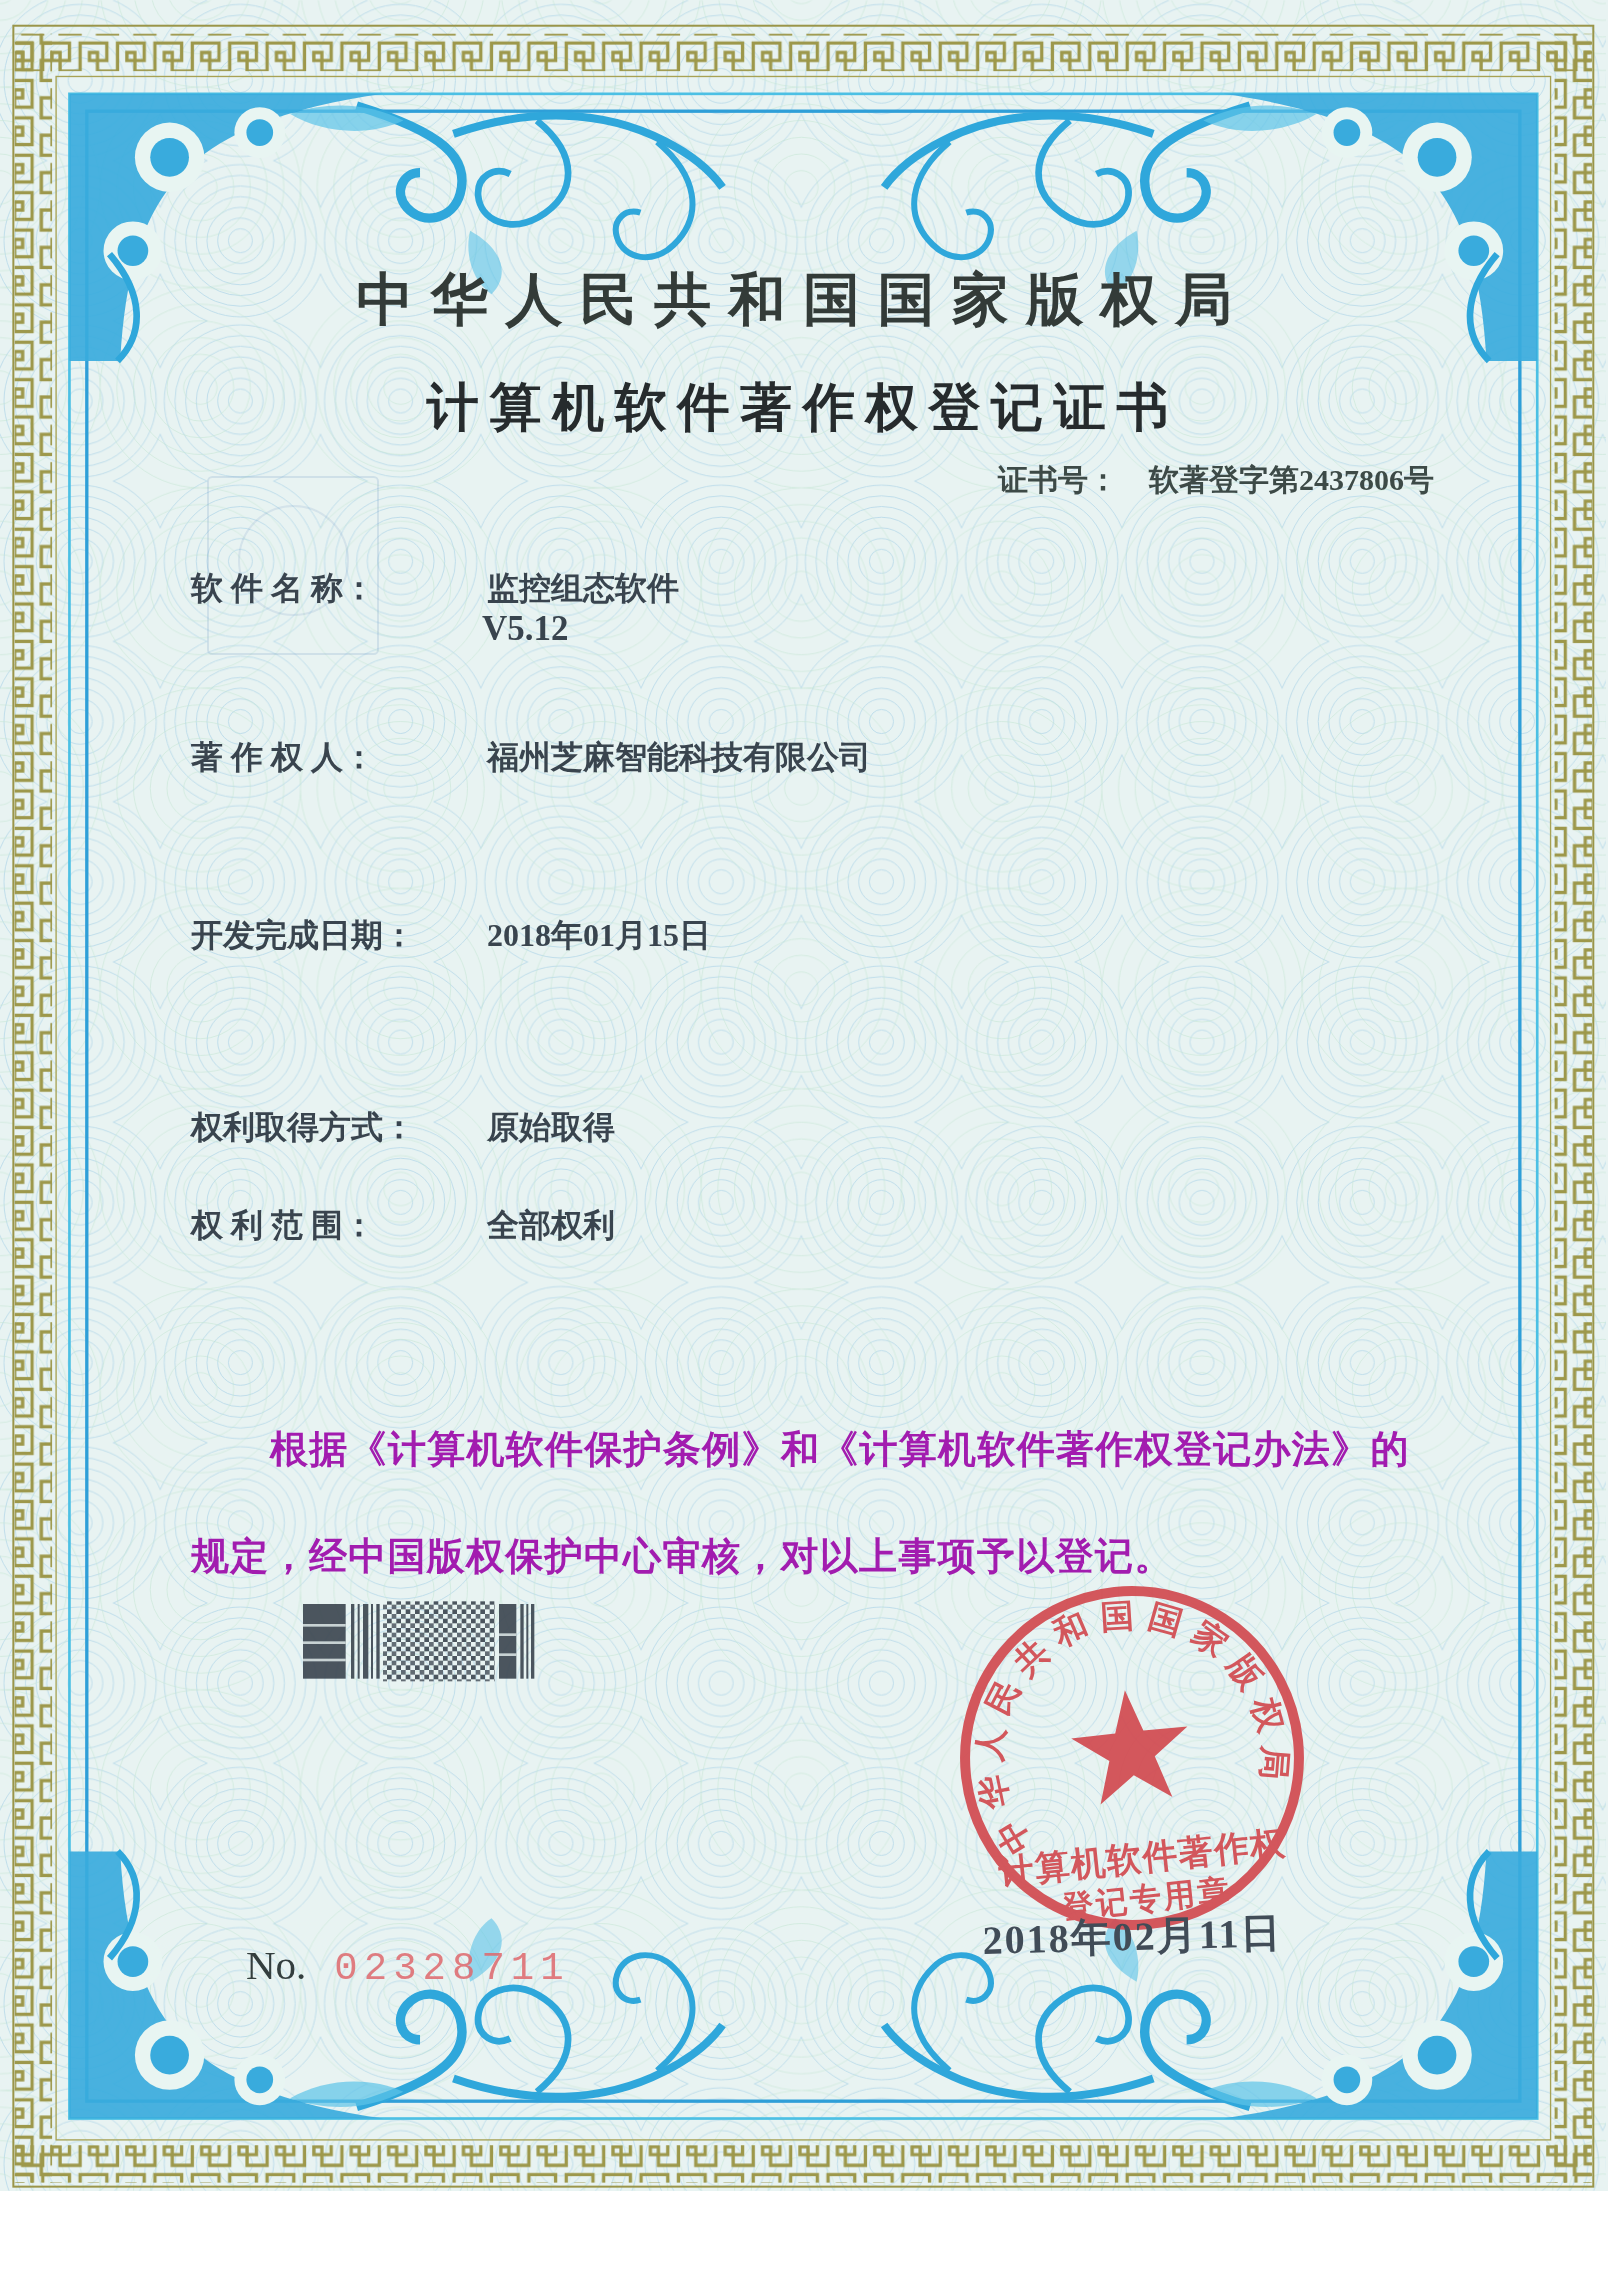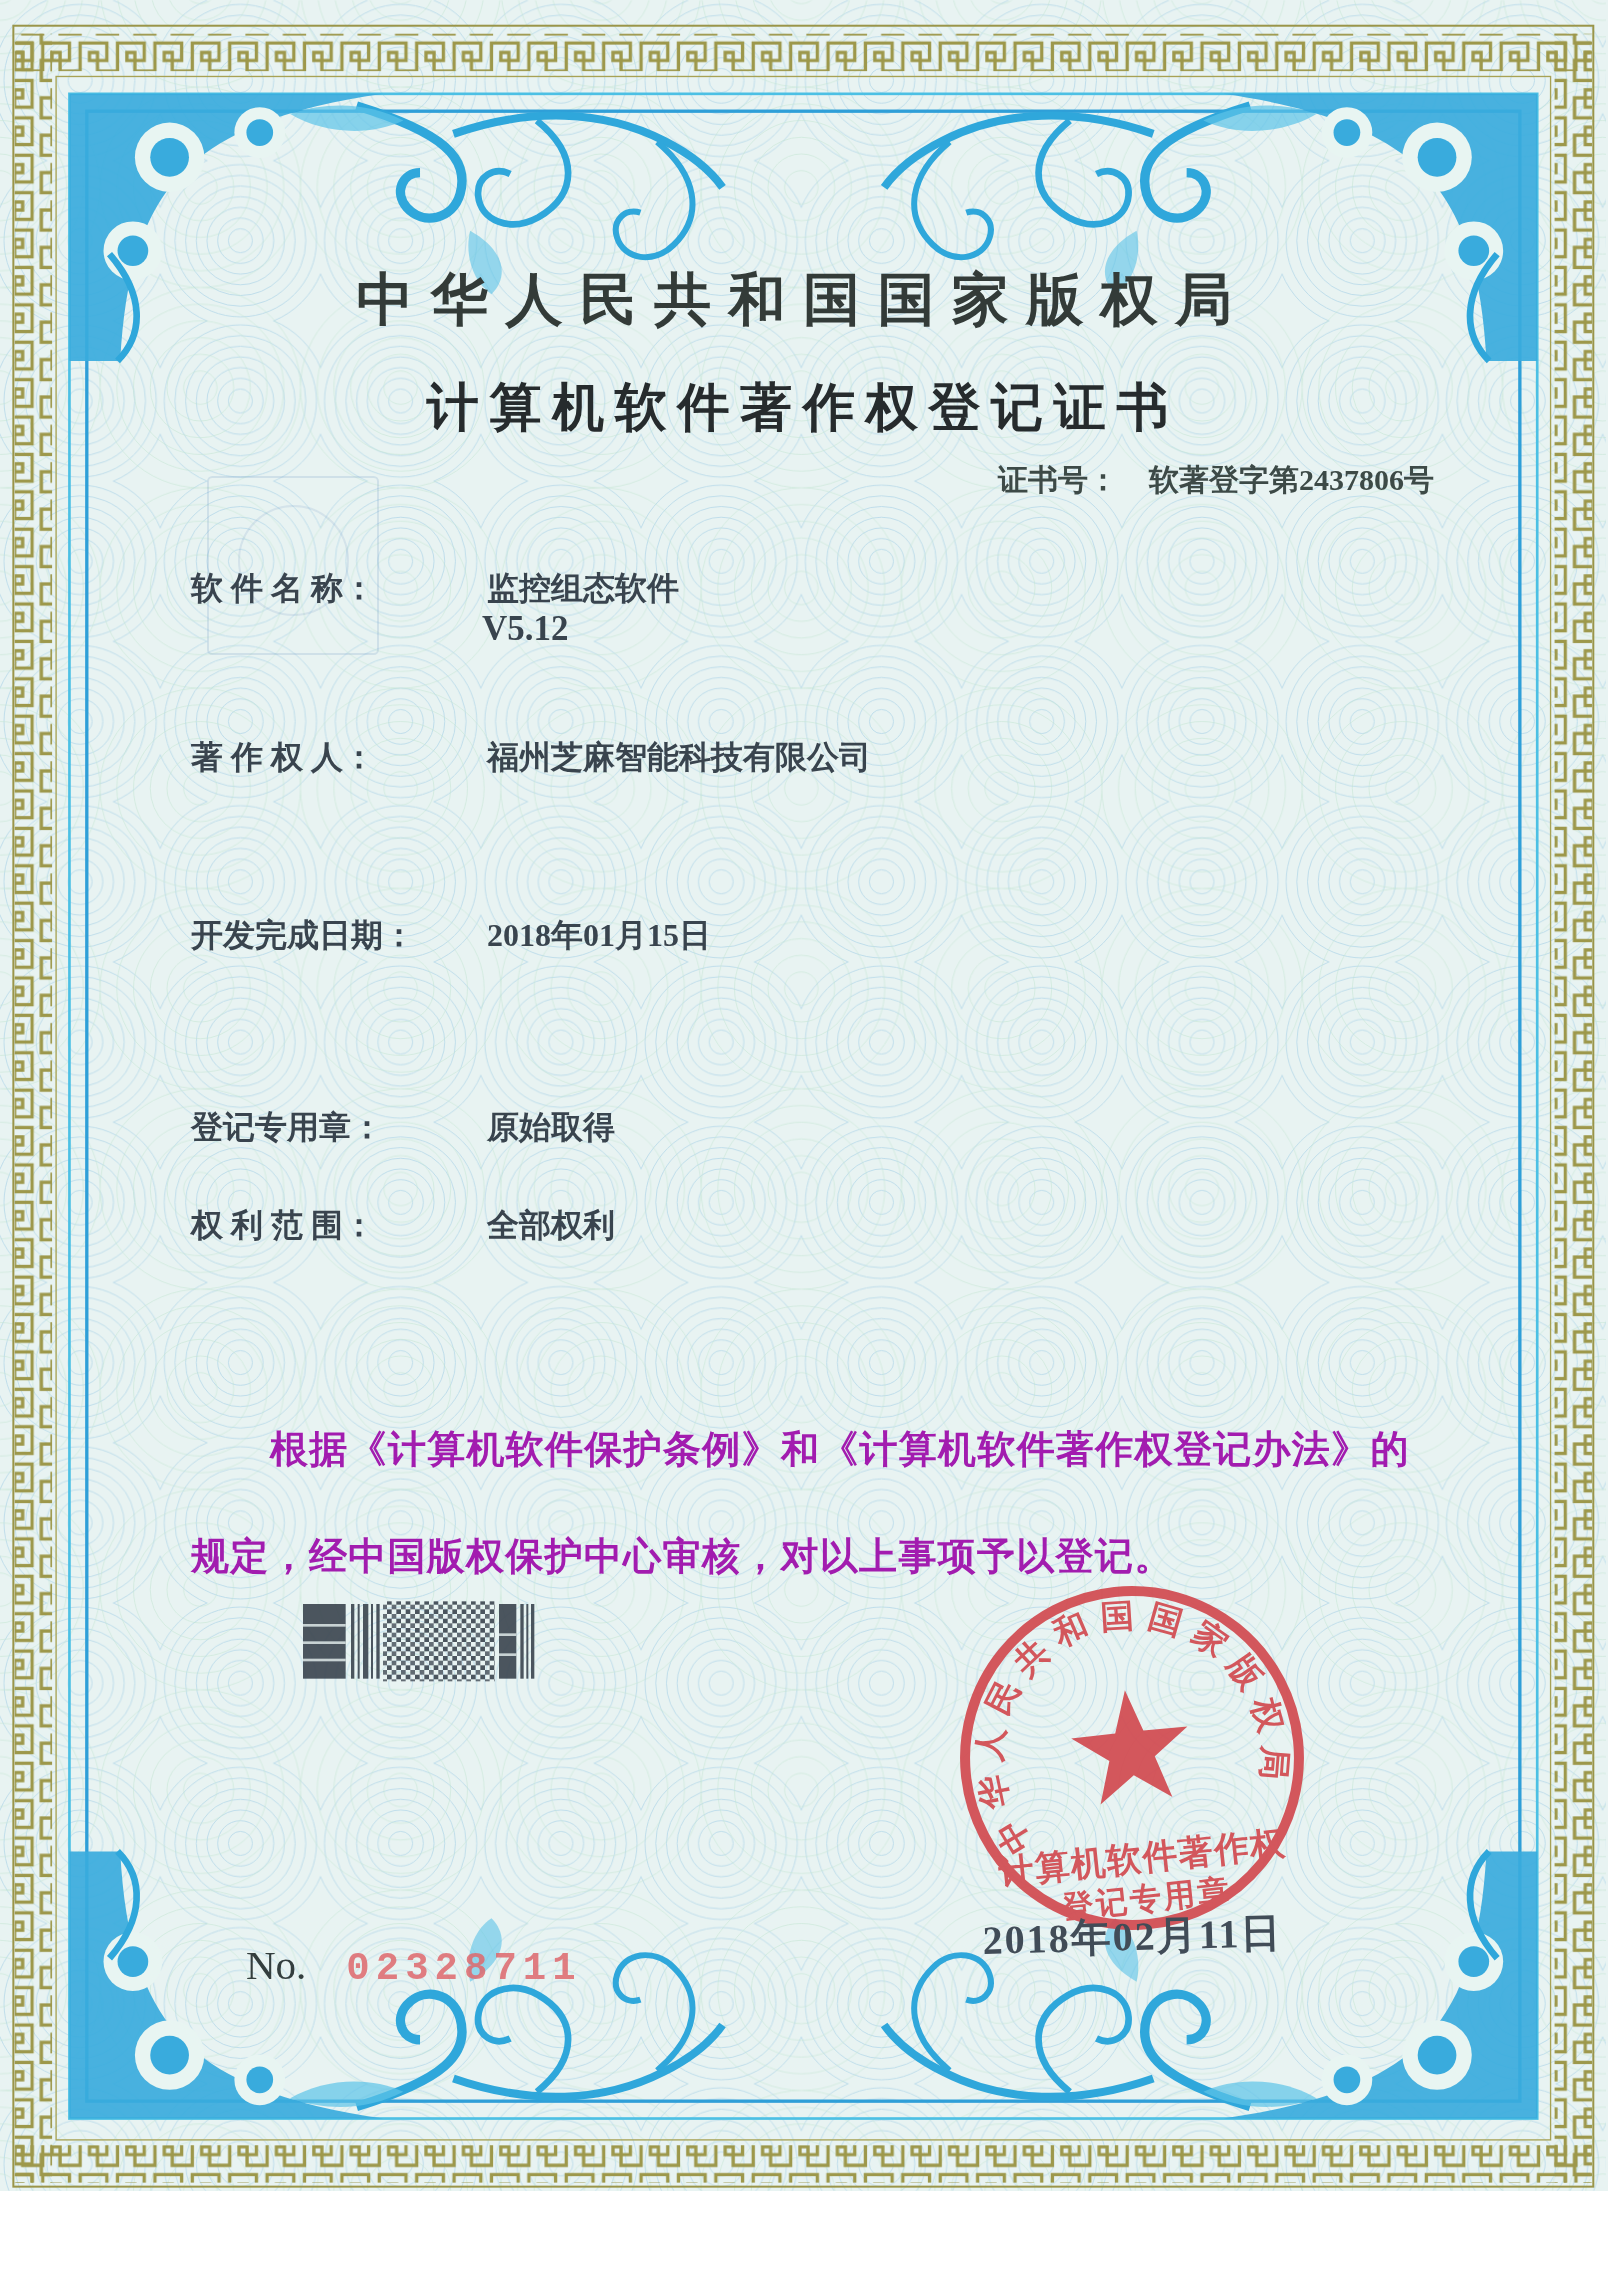--- a/index.html
+++ b/index.html
@@ -22,21 +22,21 @@
   .para.indent{text-indent:79px;}
   .watermark{left:207px;top:476px;width:168px;height:175px;border:2px solid rgba(110,150,195,0.20);
              border-radius:5.3px;}
   .watermark .wm-circle{position:absolute;left:29px;top:27px;width:107px;height:107px;border-radius:50%;
              border:2px solid rgba(110,150,195,0.17);}
   .seal-svg{left:925px;top:1551px;opacity:0.92;}
   .seal-date{left:962px;top:1909px;width:341px;text-align:center;font-size:40px;font-weight:700;
              color:#414c57;letter-spacing:2px;transform:rotate(-1.5deg);white-space:nowrap;}
   .no-line{left:246px;top:1941px;font-size:41px;color:#333e3e;white-space:nowrap;}
   .no-value{font-family:"Liberation Mono", monospace;font-size:39px;color:#df686d;letter-spacing:6px;
-            margin-left:40px;opacity:0.85;font-weight:bold;}
+            margin-left:28px;opacity:0.85;}
   .barcode-svg{left:303px;top:1600px;opacity:0.92;}
 </style>
 </head>
 <body>
 
 <div class="stage">
   <div class="paper">
 
     <svg class="bg-svg" width="1606" height="2191" viewBox="0 0 2405 3280">
       <defs>
@@ -121,21 +121,21 @@
       <span class="flabel">软 件 名 称：</span><span class="fvalue">监控组态软件</span>
     </div>
     <div class="abs ver-line">V5.12</div>
     <div class="abs field" style="top:736px">
       <span class="flabel">著 作 权 人：</span><span class="fvalue">福州芝麻智能科技有限公司</span>
     </div>
     <div class="abs field" style="top:914px">
       <span class="flabel">开发完成日期：</span><span class="fvalue">2018年01月15日</span>
     </div>
     <div class="abs field" style="top:1106px">
-      <span class="flabel">登记专用章：</span><span class="fvalue">原始取得</span>
+      <span class="flabel">权利取得方式：</span><span class="fvalue">原始取得</span>
     </div>
     <div class="abs field" style="top:1204px">
       <span class="flabel">权 利 范 围：</span><span class="fvalue">全部权利</span>
     </div>
 
     <div class="abs para indent" style="top:1424px">根据《计算机软件保护条例》和《计算机软件著作权登记办法》的</div>
     <div class="abs para" style="top:1531px">规定，经中国版权保护中心审核，对以上事项予以登记。</div>
 
     <svg class="abs barcode-svg" width="232" height="84" viewBox="0 0 348 126">
       <defs>

